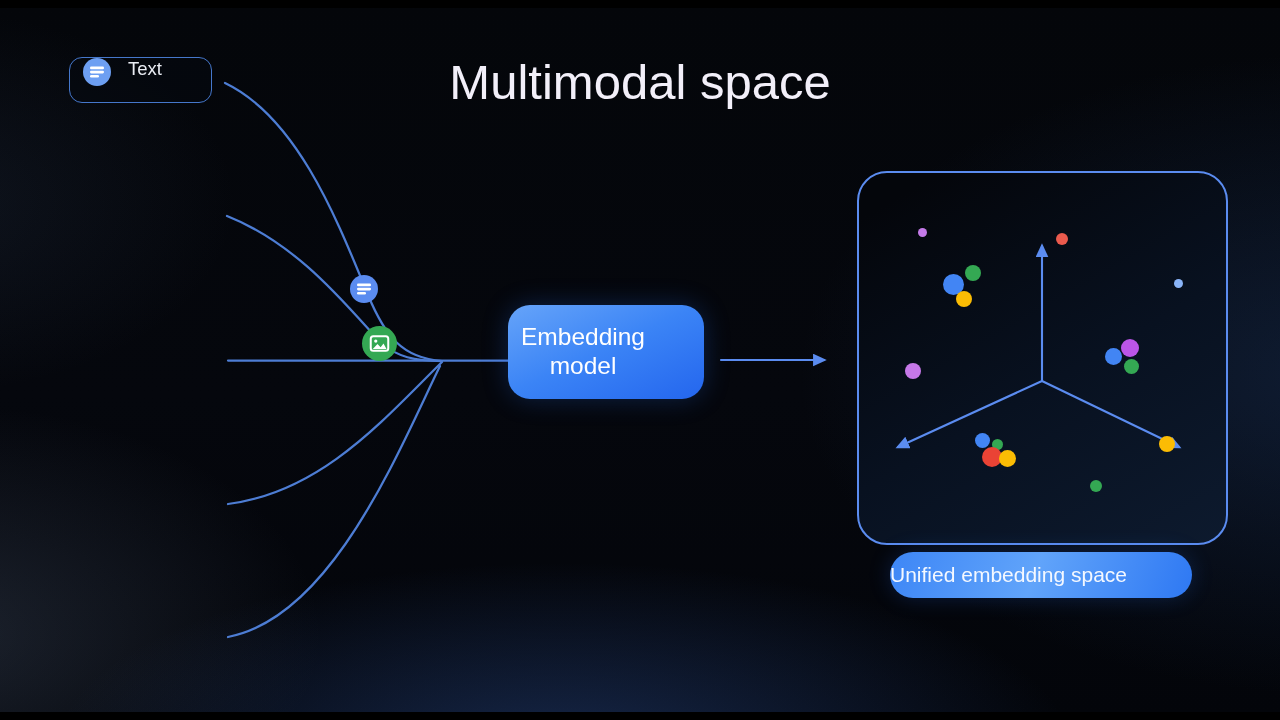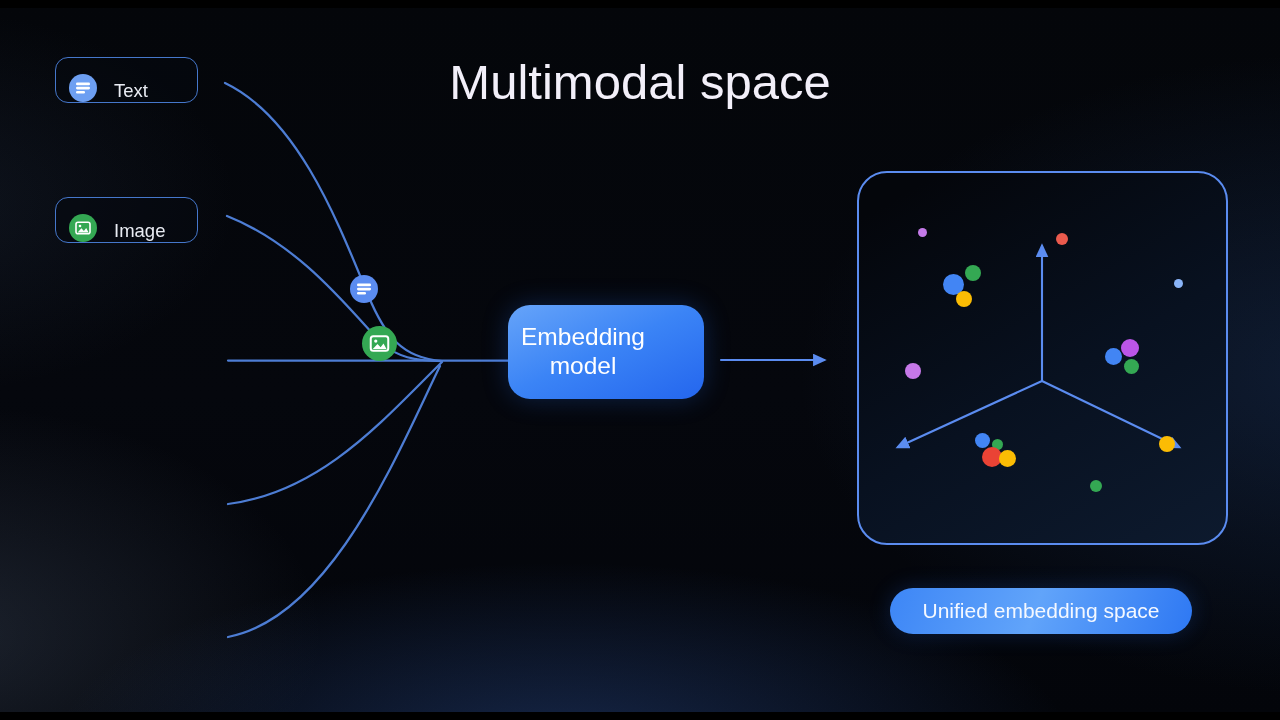--- a/index.html
+++ b/index.html
@@ -20,24 +20,24 @@
     position:absolute;left:0;top:54px;width:100%;text-align:center;
     font-size:49px;font-weight:400;letter-spacing:0;color:#f2eff9;z-index:3;margin:0;
   }
 
   .wires{position:absolute;left:0;top:0;z-index:2;pointer-events:none;}
   .wire{fill:none;stroke:var(--wire,#4d7dd4);stroke-width:2.25;stroke-linecap:round;}
   .axis{fill:none;stroke:var(--accent,#5b8cf0);stroke-width:2.1;stroke-linecap:round;}
   .arrowhead{fill:var(--accent,#5b8cf0);}
 
   .chip{
-    position:absolute;left:55px;width:143px;height:46px;box-sizing:border-box;
+    position:absolute;left:69px;width:143px;height:46px;box-sizing:border-box;
     border:1.5px solid #4577cb;border-radius:13px;
     background:rgba(6,9,16,0.55);
-    display:flex;align-items:flex-end;padding-left:13px;z-index:3;
+    display:flex;align-items:flex-start;padding-left:13px;z-index:3;
   }
   .chip-icon{
     width:28px;height:28px;border-radius:50%;flex:0 0 28px;
     display:flex;align-items:center;justify-content:center;
   }
   .chip-icon svg{display:block;}
   .chip-label{margin-left:17px;font-size:18.5px;color:#e9ecf3;white-space:nowrap;}
 
   .float-icon{
     position:absolute;border-radius:50%;z-index:4;
@@ -60,23 +60,23 @@
   .panel{
     position:absolute;left:857px;top:171px;width:371px;height:374px;box-sizing:border-box;
     border:2px solid var(--panel_border,#5b8cf0);border-radius:30px;z-index:1;
     background:linear-gradient(150deg,#04060b 8%,#081120 55%,#0d1a2e 100%);
   }
 
   .points-layer{position:absolute;left:0;top:0;width:1280px;height:720px;z-index:3;pointer-events:none;}
   .dot{position:absolute;border-radius:50%;}
 
   .output-pill{
-    position:absolute;left:890px;top:588px;width:302px;height:46px;border-radius:23px;
+    position:absolute;left:890px;top:552px;width:302px;height:46px;border-radius:23px;
     background:linear-gradient(110deg,#3d86f6 0%,#61a4fa 48%,#2e78f3 100%);
-    display:flex;align-items:center;justify-content:center;z-index:3;
+    display:flex;align-items:center;z-index:3;
     box-shadow:0 0 22px rgba(40,110,240,0.22);
   }
   .output-pill span{color:#f4f8ff;font-size:21px;font-weight:400;}
 </style>
 </head>
 <body>
 
 <div class="stage">
   <div class="bar top"></div>
   <div class="bar bottom"></div>
@@ -104,30 +104,20 @@
     <span class="chip-icon" style="background: rgb(109, 159, 242);">
       <svg width="28" height="28" viewBox="0 0 28 28" fill="#fff">
           <rect x="7" y="8.6" width="14" height="2.6" rx="1.3"></rect>
           <rect x="7" y="12.8" width="14" height="2.6" rx="1.3"></rect>
           <rect x="7" y="17" width="9" height="2.6" rx="1.3"></rect>
         </svg>
     </span>
     <span class="chip-label">Text</span>
   </div>
 
-  <div class="chip" style="top:197px">
-    <span class="chip-icon" style="background: rgb(52, 168, 83);">
-      <svg width="28" height="28" viewBox="0 0 28 28">
-          <rect x="7" y="8.2" width="14" height="11.6" rx="2" fill="none" stroke="#fff" stroke-width="1.6"></rect>
-          <circle cx="11" cy="12" r="1.3" fill="#fff"></circle>
-          <path d="M8.6 18.4 L12.4 14.3 L14.9 16.9 L17.2 13.9 L19.6 18.4 Z" fill="#fff"></path>
-        </svg>
-    </span>
-    <span class="chip-label">Image</span>
-  </div>
 
 
 
 
   <div class="float-icon small" style="background: rgb(91, 140, 240);">
     <svg width="28" height="28" viewBox="0 0 28 28" fill="#fff">
         <rect x="7" y="8.6" width="14" height="2.6" rx="1.3"></rect>
         <rect x="7" y="12.8" width="14" height="2.6" rx="1.3"></rect>
         <rect x="7" y="17" width="9" height="2.6" rx="1.3"></rect>
       </svg>

